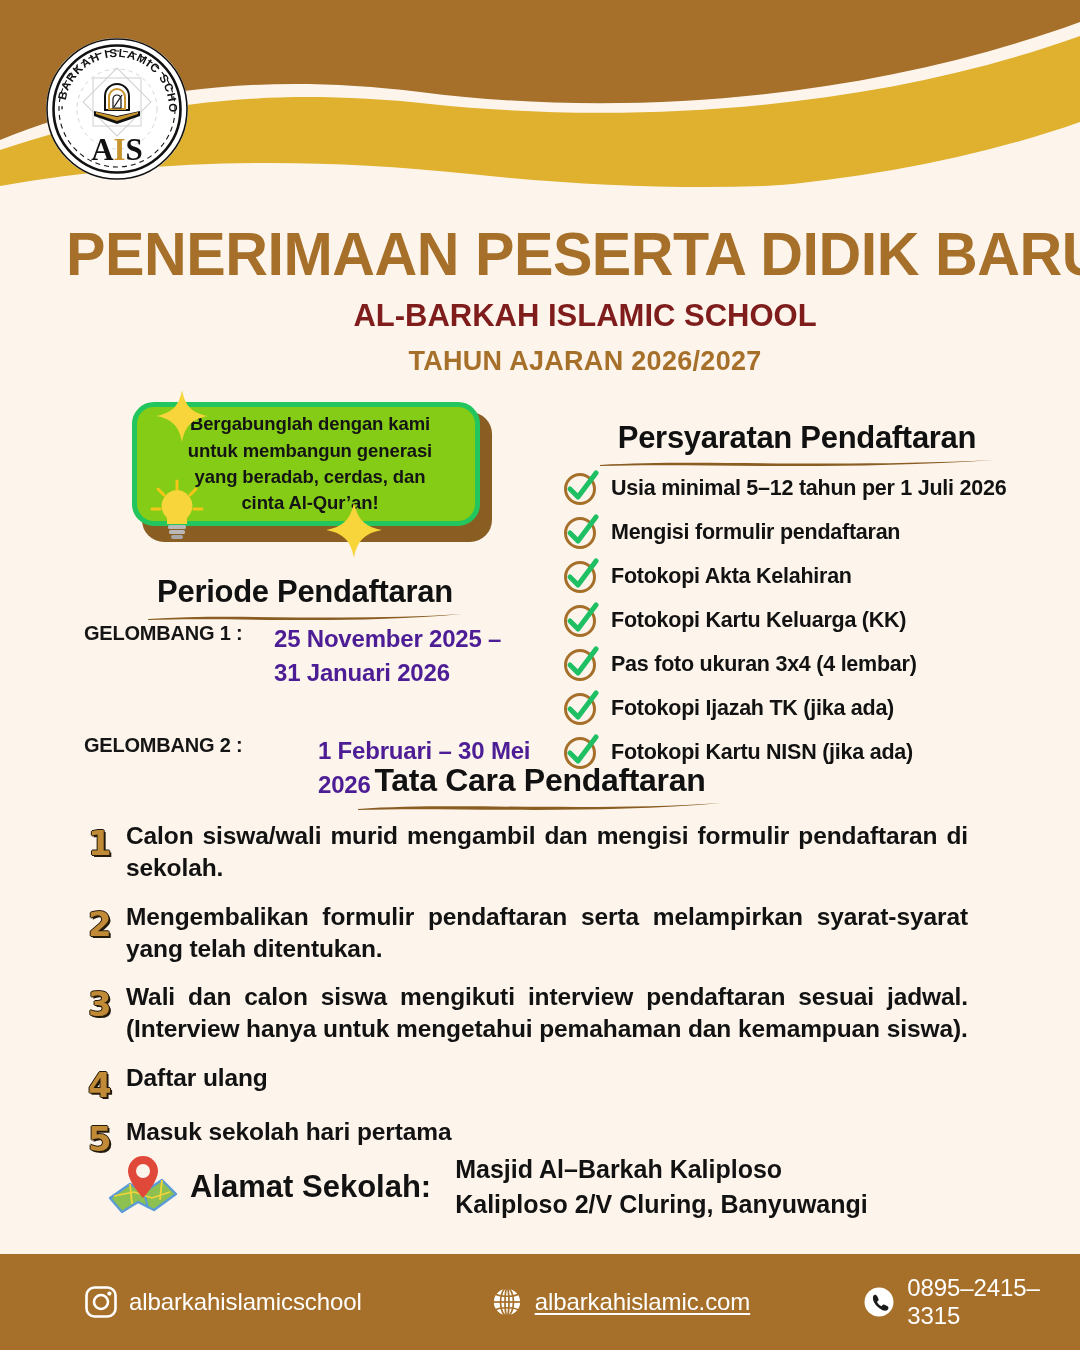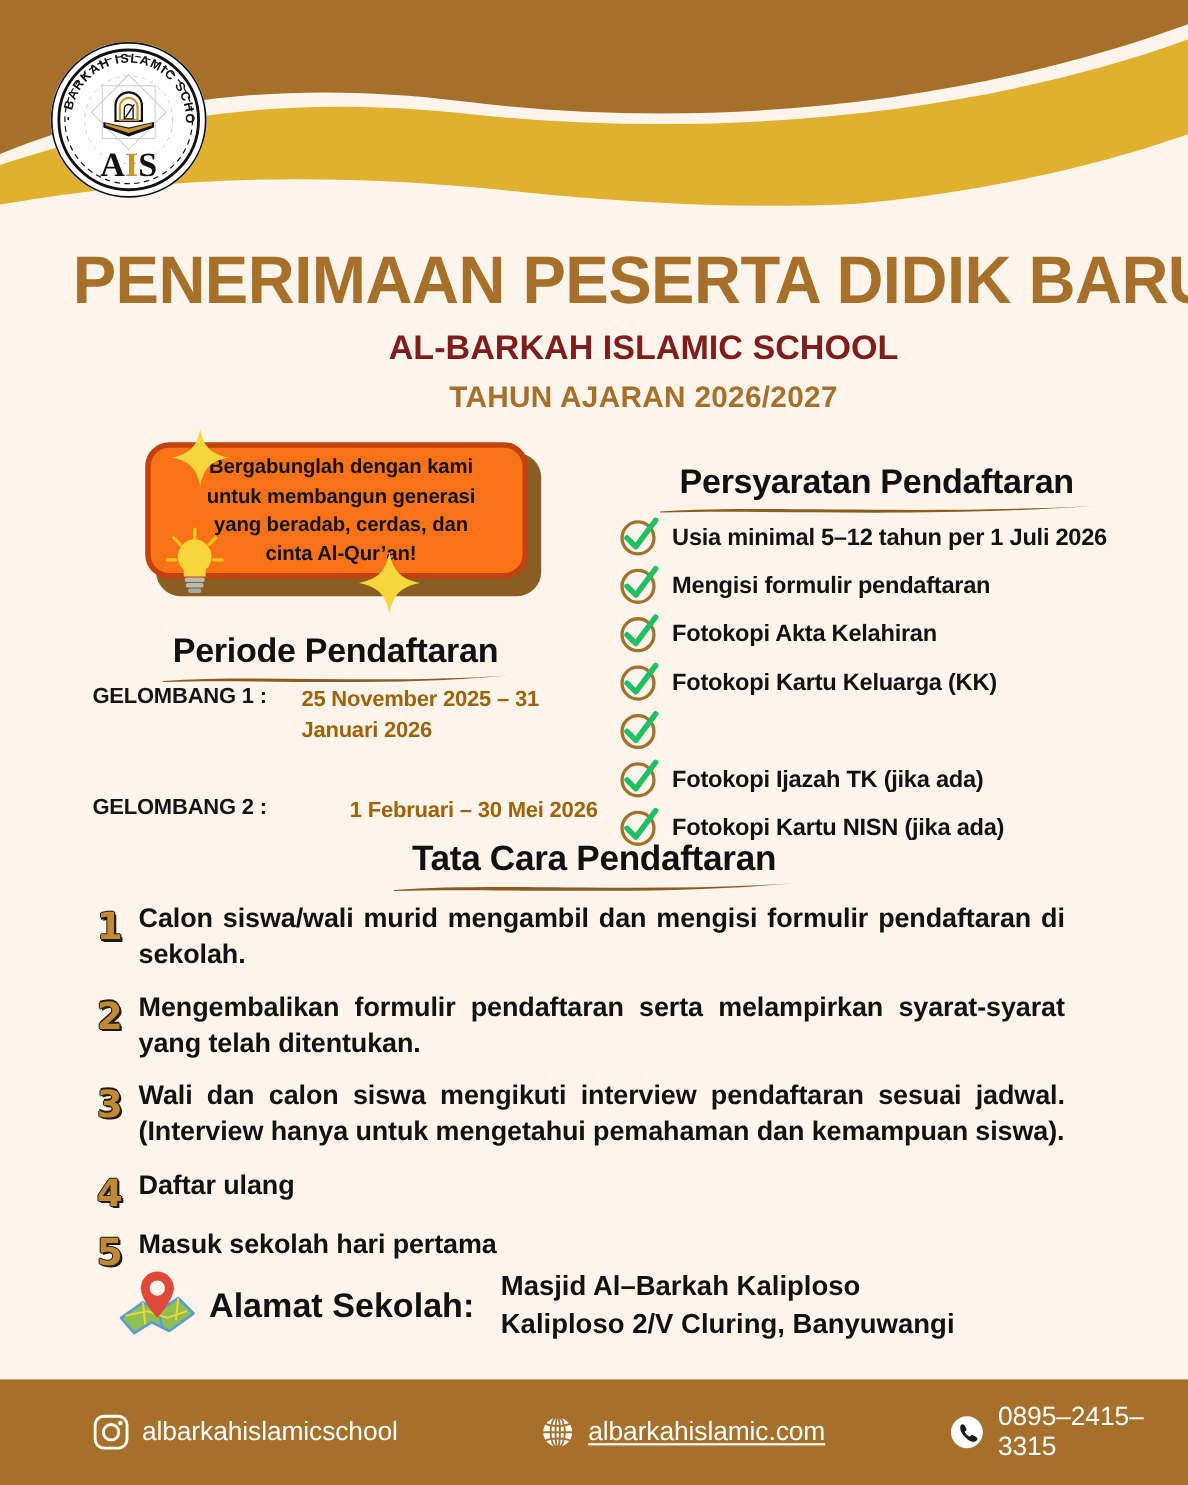--- a/index.html
+++ b/index.html
@@ -89,22 +89,22 @@
     top: 10px; left: 10px;
     width: 350px; height: 130px;
     background: #8a5d23;
     border-radius: 22px;
   }
   .bubble {
     position: absolute;
     top: 0; left: 0;
     width: 348px;
     height: 124px;
-    background: #f97316;
-    border: 5px solid #c2410c;
+    background: #84cc16;
+    border: 5px solid #22c55e;
     border-radius: 22px;
     display: flex;
     align-items: center;
     justify-content: center;
   }
   .bubble-text {
     font-size: 18.5px;
     font-weight: bold;
     color: #141414;
     text-align: center;
@@ -147,23 +147,23 @@
   }
   .periode-label {
     font-size: 20px;
     font-weight: bold;
     color: #151515;
     width: 190px;
     flex: none;
     letter-spacing: -0.2px;
   }
   .periode-value {
-    font-size: 20px;
-    font-weight: bold;
-    color: #a16207;
+    font-size: 24px;
+    font-weight: bold;
+    color: #4c1d95;
     line-height: 1.42;
     letter-spacing: -0.2px;
   }
 
   
   .req-list {
     position: absolute;
     top: 466px;
     left: 562px;
     width: 500px;
@@ -385,20 +385,21 @@
         <circle cx="18" cy="20" r="14.5" fill="none" stroke="#a6702a" stroke-width="3"></circle>
         <path d="M8,20 L16,28 L34,4" fill="none" stroke="#1fbf63" stroke-width="5" stroke-linecap="round" stroke-linejoin="round"></path>
       </svg>
       <span class="req-text">Fotokopi Kartu Keluarga (KK)</span>
     </div>
     <div class="req-item">
       <svg class="req-check" viewBox="0 0 38 38">
         <circle cx="18" cy="20" r="14.5" fill="none" stroke="#a6702a" stroke-width="3"></circle>
         <path d="M8,20 L16,28 L34,4" fill="none" stroke="#1fbf63" stroke-width="5" stroke-linecap="round" stroke-linejoin="round"></path>
       </svg>
+      <span class="req-text">Pas foto ukuran 3x4 (4 lembar)</span>
     </div>
     <div class="req-item">
       <svg class="req-check" viewBox="0 0 38 38">
         <circle cx="18" cy="20" r="14.5" fill="none" stroke="#a6702a" stroke-width="3"></circle>
         <path d="M8,20 L16,28 L34,4" fill="none" stroke="#1fbf63" stroke-width="5" stroke-linecap="round" stroke-linejoin="round"></path>
       </svg>
       <span class="req-text">Fotokopi Ijazah TK (jika ada)</span>
     </div>
     <div class="req-item">
       <svg class="req-check" viewBox="0 0 38 38">

